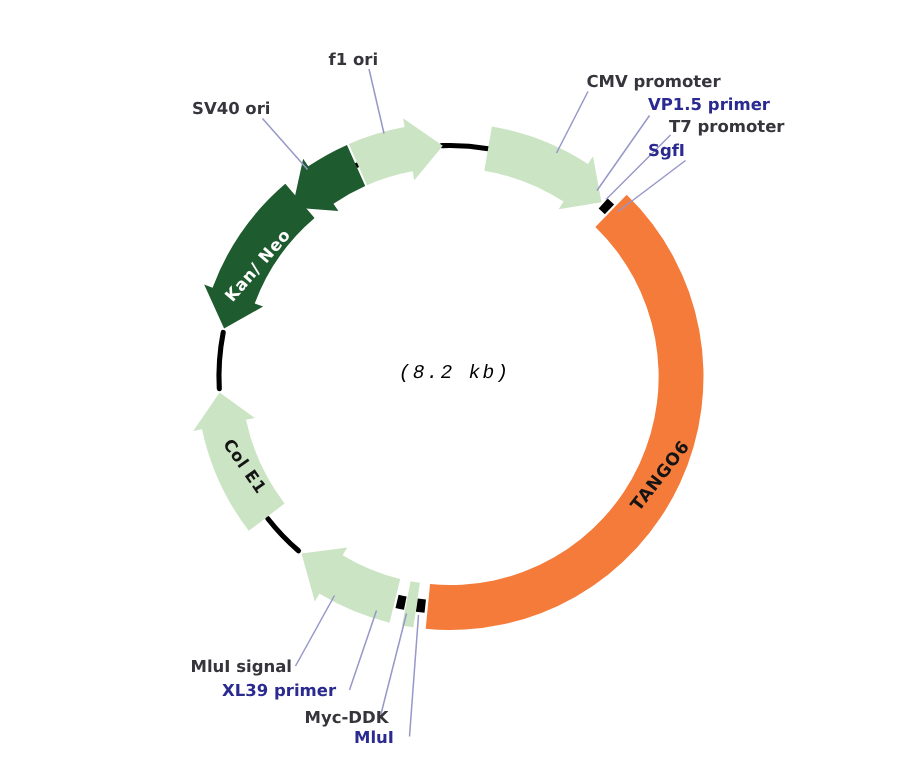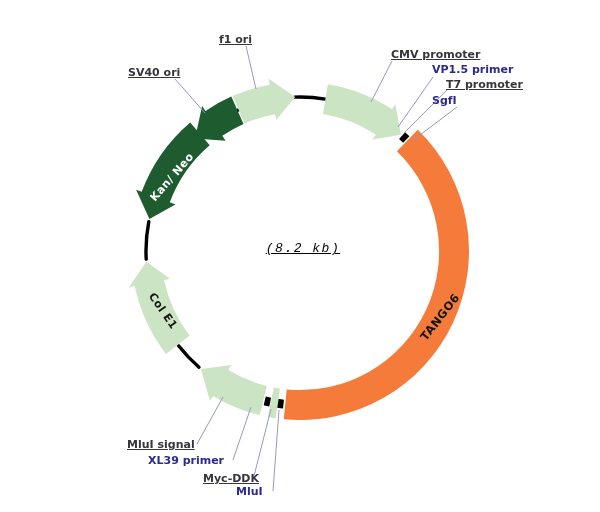--- a/index.html
+++ b/index.html
@@ -1,29 +1,29 @@
 <!DOCTYPE html>
 <html style="--light-green: #cbe4c4; --dark-green: #1e5c30; --orange: #f57b3a; --backbone: #000000; --leader: #9797c9; --label-dark: #35353b; --label-blue: #2a2a91;"><head>
 <meta charset="utf-8">
 <style>
   html,body{margin:0;padding:0;background:#ffffff;}
   .canvas{position:relative;width:600px;height:512px;background:#ffffff;overflow:hidden;
           font-family:"DejaVu Sans",sans-serif;}
   #map-svg{position:absolute;left:0;top:0;}
   .lbl{position:absolute;font:bold 11px "DejaVu Sans",sans-serif;white-space:nowrap;}
-  .lbl.dark{color:var(--label-dark,#35353b);text-decoration:underline;}
+  .lbl.dark{color:var(--label-dark,#35353b);}
   .lbl.blue{color:var(--label-blue,#2a2a91);}
   .arc-text{position:absolute;font:bold 11px "DejaVu Sans",sans-serif;white-space:nowrap;
             letter-spacing:0.5px;}
   .arc-text.white{color:#ffffff;}
   .arc-text.black{color:#141414;}
   .center-text{position:absolute;left:303px;top:238px;transform:translateX(-50%);
                text-align:center;color:#000;}
   .ptitle{font:bold 19px "Liberation Mono",monospace;letter-spacing:1.5px;}
-  .psize{font:italic 13px "Liberation Mono",monospace;letter-spacing:1.5px;margin-top:3px;text-decoration:underline;}
+  .psize{font:italic 13px "Liberation Mono",monospace;letter-spacing:1.5px;margin-top:3px;}
 </style>
 </head>
 <body>
 
 <div class="canvas">
 
   <svg id="map-svg" width="600" height="512" viewBox="0 0 600 512">
       <path d="M 294.6 97.1 A 154 154 0 0 1 325.4 99.1" fill="none" stroke="#000000" stroke-width="3.4" stroke-linecap="round"></path>
       <path d="M 199.0 367.2 A 154 154 0 0 1 178.6 345.8" fill="none" stroke="#000000" stroke-width="3.4" stroke-linecap="round"></path>
       <path d="M 146.2 259.1 A 154 154 0 0 1 148.8 221.6" fill="none" stroke="#000000" stroke-width="3.4" stroke-linecap="round"></path>

